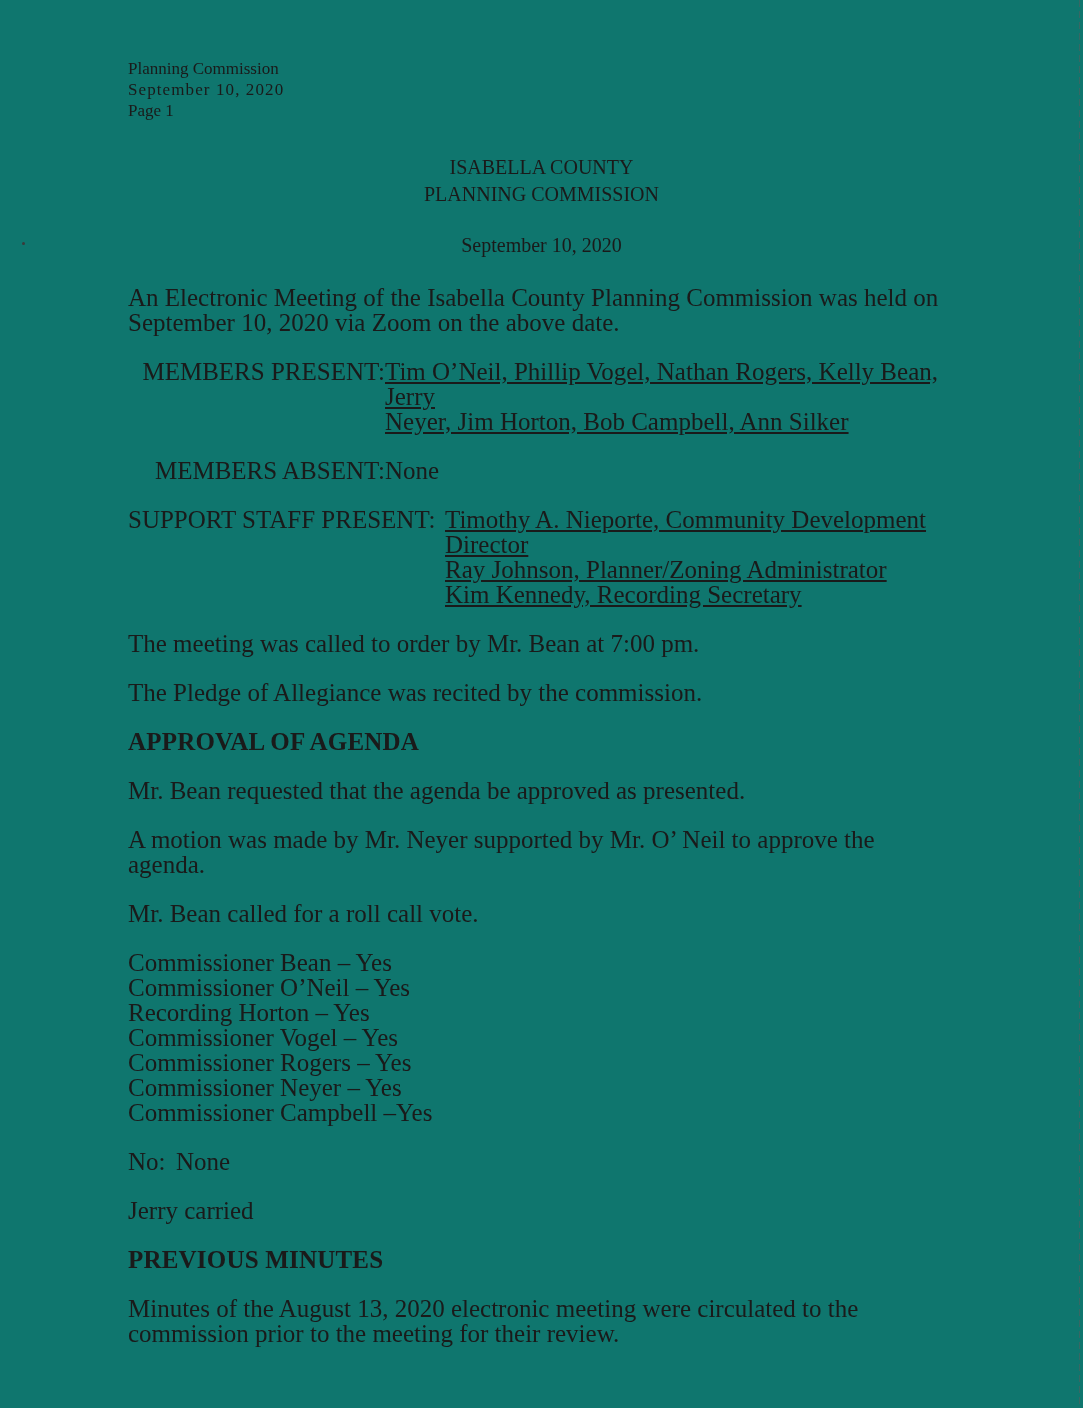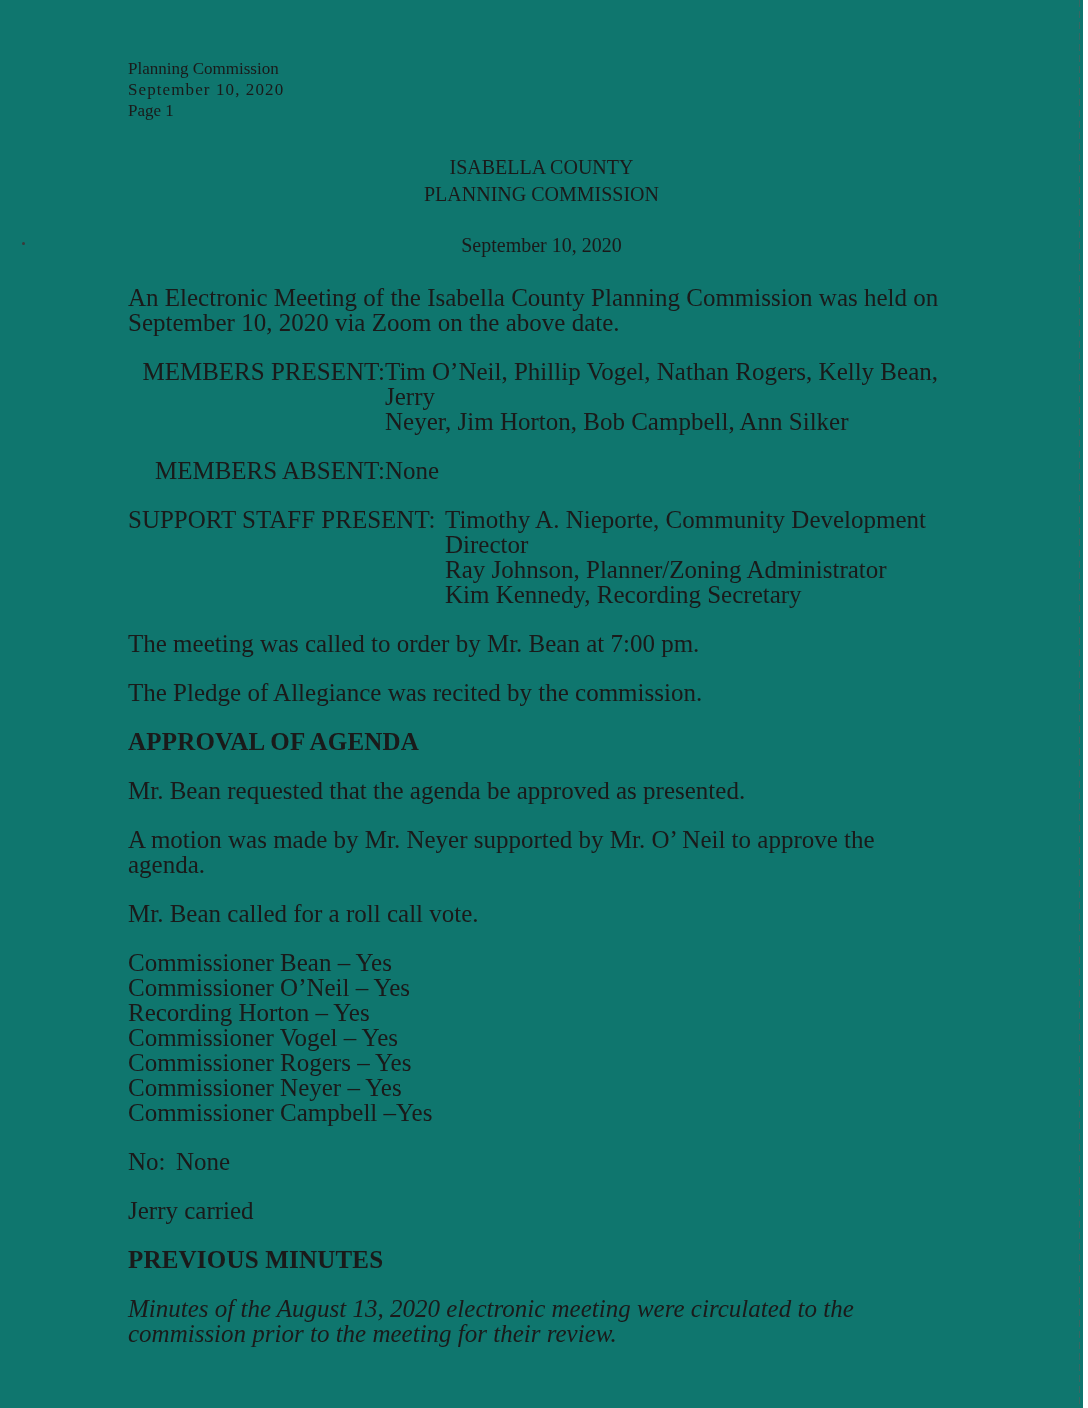--- a/index.html
+++ b/index.html
@@ -78,21 +78,21 @@
     position: absolute;
     left: 128px;
     top: 285px;
     width: 820px;
     font-size: 25px;
     line-height: 25px;
   }
   .para {
     margin: 0 0 24px 0;
   }
-  .para.tight { margin-bottom: 0; font-style: italic; }
+  .para.tight { margin-bottom: 0; }
 
   .heading {
     margin: 0 0 24px 0;
     font-weight: bold;
     letter-spacing: 0.2px;
   }
 
   
   .attend-row {
     display: flex;
@@ -100,21 +100,21 @@
   }
   .attend-label {
     flex: 0 0 auto;
     white-space: nowrap;
   }
   .attend-label.wide { width: 257px; text-align: right; }
   .attend-label.narrow { width: 317px; }
   .attend-value {
     flex: 1 1 auto;
   }
-  .attend-value div { white-space: normal; }
+  .attend-value div { white-space: normal; text-decoration: underline; }
 
   
   .rollcall {
     margin: 0 0 24px 0;
     list-style: none;
     padding: 0;
   }
   .rollcall li { white-space: pre; }
 
   .novote {

